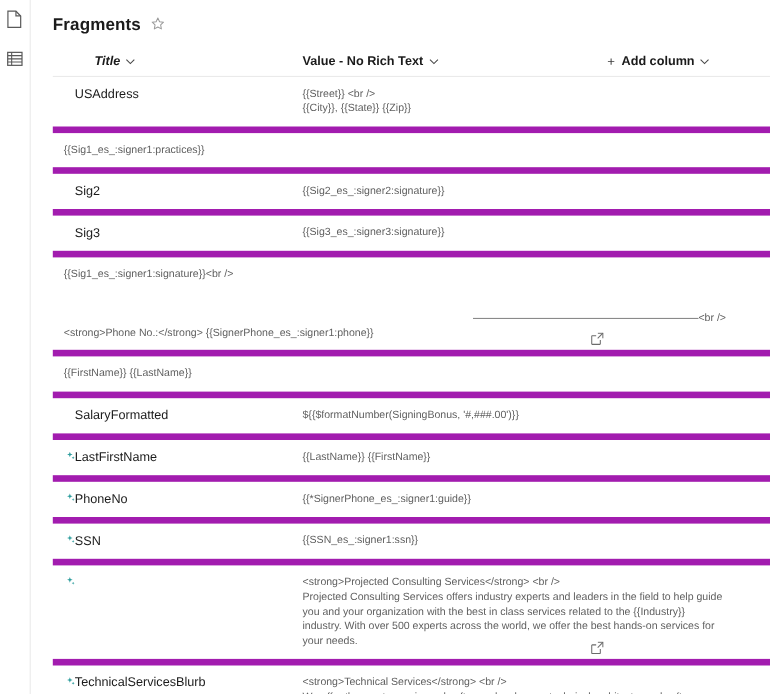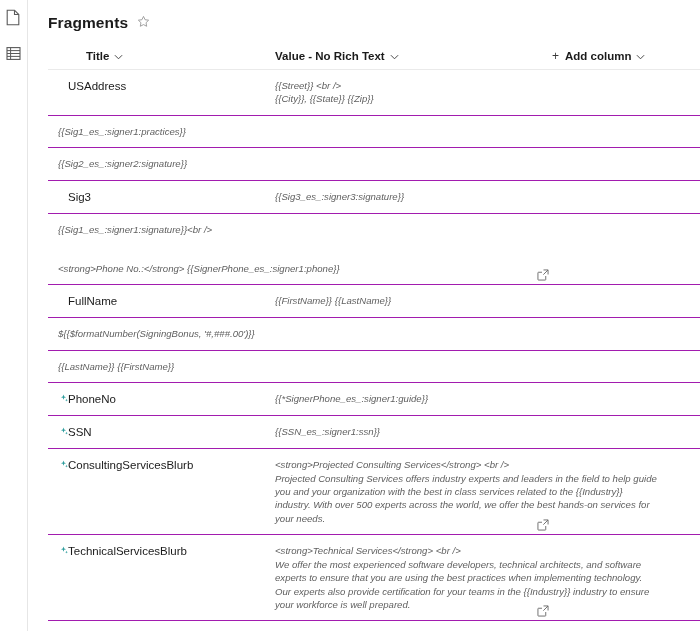--- a/index.html
+++ b/index.html
@@ -46,29 +46,29 @@
     display: flex; align-items: center;
     height: 28px;
     border-bottom: 1px solid #eaeaea;
     padding-left: 38px;
   }
   .th {
     font-size: 11.5px; font-weight: bold; color: #1b1b1b;
     display: flex; align-items: center; gap: 5px;
     cursor: pointer; user-select: none;
   }
-  .th-title { width: 189px; flex: 0 0 189px; }
+  .th-title { width: 189px; flex: 0 0 189px; font-style: italic; }
   .th-value { width: 277px; flex: 0 0 277px; }
   .th-add { color: #1b1b1b; }
   .plus { font-size: 12px; color: #3a3a3a; font-weight: normal; margin-right: 1px; }
   .chev { opacity: .8; display: block; }
 
   .row {
     display: flex;
-    border-bottom: 1px solid #a21caf;
+    border-bottom: 6px solid #a21caf;
     padding-left: 10px;
     position: relative;
   }
   .cell-title {
     width: 217px; flex: 0 0 217px;
     display: flex; align-items: flex-start;
     padding: 9px 8px 9px 0;
     position: relative;
   }
   .newmark {
@@ -79,21 +79,20 @@
     font-size: 11.5px; color: #1b1b1b; line-height: 14px;
     padding-left: 10px;
   }
   .cell-value {
     flex: 1; min-width: 0;
     padding: 9px 40px 9px 0;
     font-size: 9.6px; line-height: 13.4px;
     color: #5f5f5f;
     white-space: pre-line;
     word-break: break-word;
-    font-style: italic;
   }
   .expand-icon {
     position: absolute; right: 151px; bottom: 5px;
     width: 12px; height: 12px; cursor: pointer;
   }
   .rule-line {
     display: inline-block;
     border-bottom: 1px solid #8a8a8a;
     width: 205px; height: 1px;
     vertical-align: 2px;
@@ -165,46 +164,56 @@
             <div class="cell-title">
               <span class="title-text">USAddress</span>
             </div>
             <div class="cell-value">{{Street}} &lt;br /&gt;
 {{City}}, {{State}} {{Zip}}</div>
           </div>
           <div class="row">
             <div class="cell-value">{{Sig1_es_:signer1:practices}}</div>
           </div>
           <div class="row">
+            <div class="cell-title">
+              <span class="title-text">Sig2</span>
+            </div>
             <div class="cell-value">{{Sig2_es_:signer2:signature}}</div>
           </div>
           <div class="row">
             <div class="cell-title">
               <span class="title-text">Sig3</span>
             </div>
             <div class="cell-value">{{Sig3_es_:signer3:signature}}</div>
           </div>
           <div class="row">
-            <div class="cell-value"><div>{{Sig1_es_:signer1:signature}}&lt;br /&gt;</div><div style="height: 26px;"></div><div>&lt;strong&gt;Phone No.:&lt;/strong&gt; {{SignerPhone_es_:signer1:phone}}</div></div>
+            <div class="cell-value"><div>{{Sig1_es_:signer1:signature}}&lt;br /&gt;</div><div style="height: 26px;"></div><div style="text-align: right;"><span class="rule-line"></span><span>&lt;br /&gt;</span></div><div>&lt;strong&gt;Phone No.:&lt;/strong&gt; {{SignerPhone_es_:signer1:phone}}</div></div>
             <span class="expand-icon"><svg width="12" height="12" viewBox="0 0 14 14" fill="none" aria-hidden="true">
                 <path d="M7.6 1.1h5.3v5.3" stroke="#6b6b6b" stroke-width="1.1" fill="none"></path>
                 <path d="M12.9 1.1L7.4 6.6" stroke="#6b6b6b" stroke-width="1.1"></path>
                 <path d="M10.2 8.2v4.1a.6.6 0 01-.6.6H1.7a.6.6 0 01-.6-.6V4.4a.6.6 0 01.6-.6h4.1" stroke="#6b6b6b" stroke-width="1.1" fill="none"></path>
               </svg></span>
           </div>
           <div class="row">
-            <div class="cell-title">
-              <span class="title-text">FullName</span>
-            </div>
             <div class="cell-value">{{FirstName}} {{LastName}}</div>
           </div>
           <div class="row">
+            <div class="cell-title">
+              <span class="title-text">SalaryFormatted</span>
+            </div>
             <div class="cell-value">${{$formatNumber(SigningBonus, '#,###.00')}}</div>
           </div>
           <div class="row">
+            <div class="cell-title">
+              <span class="newmark"><svg width="9" height="9" viewBox="0 0 12 12" fill="none" aria-hidden="true">
+                  <path d="M6 .8l.9 2.5 2.5.9-2.5.9L6 7.6l-.9-2.5-2.5-.9 2.5-.9z" fill="#2f9e9e"></path>
+                  <path d="M10 6.4l.5 1.3 1.3.5-1.3.5-.5 1.3-.5-1.3L8.2 8.2l1.3-.5z" fill="#2f9e9e"></path>
+                </svg></span>
+              <span class="title-text">LastFirstName</span>
+            </div>
             <div class="cell-value">{{LastName}} {{FirstName}}</div>
           </div>
           <div class="row">
             <div class="cell-title">
               <span class="newmark"><svg width="9" height="9" viewBox="0 0 12 12" fill="none" aria-hidden="true">
                   <path d="M6 .8l.9 2.5 2.5.9-2.5.9L6 7.6l-.9-2.5-2.5-.9 2.5-.9z" fill="#2f9e9e"></path>
                   <path d="M10 6.4l.5 1.3 1.3.5-1.3.5-.5 1.3-.5-1.3L8.2 8.2l1.3-.5z" fill="#2f9e9e"></path>
                 </svg></span>
               <span class="title-text">PhoneNo</span>
             </div>
@@ -219,21 +228,20 @@
               <span class="title-text">SSN</span>
             </div>
             <div class="cell-value">{{SSN_es_:signer1:ssn}}</div>
           </div>
           <div class="row">
             <div class="cell-title">
               <span class="newmark"><svg width="9" height="9" viewBox="0 0 12 12" fill="none" aria-hidden="true">
                   <path d="M6 .8l.9 2.5 2.5.9-2.5.9L6 7.6l-.9-2.5-2.5-.9 2.5-.9z" fill="#2f9e9e"></path>
                   <path d="M10 6.4l.5 1.3 1.3.5-1.3.5-.5 1.3-.5-1.3L8.2 8.2l1.3-.5z" fill="#2f9e9e"></path>
                 </svg></span>
-              <span class="title-text">ConsultingServicesBlurb</span>
             </div>
             <div class="cell-value">&lt;strong&gt;Projected Consulting Services&lt;/strong&gt; &lt;br /&gt;
 Projected Consulting Services offers industry experts and leaders in the field to help guide you and your organization with the best in class services related to the {{Industry}} industry. With over 500 experts across the world, we offer the best hands-on services for your needs.</div>
             <span class="expand-icon"><svg width="12" height="12" viewBox="0 0 14 14" fill="none" aria-hidden="true">
                 <path d="M7.6 1.1h5.3v5.3" stroke="#6b6b6b" stroke-width="1.1" fill="none"></path>
                 <path d="M12.9 1.1L7.4 6.6" stroke="#6b6b6b" stroke-width="1.1"></path>
                 <path d="M10.2 8.2v4.1a.6.6 0 01-.6.6H1.7a.6.6 0 01-.6-.6V4.4a.6.6 0 01.6-.6h4.1" stroke="#6b6b6b" stroke-width="1.1" fill="none"></path>
               </svg></span>
           </div>
           <div class="row">

